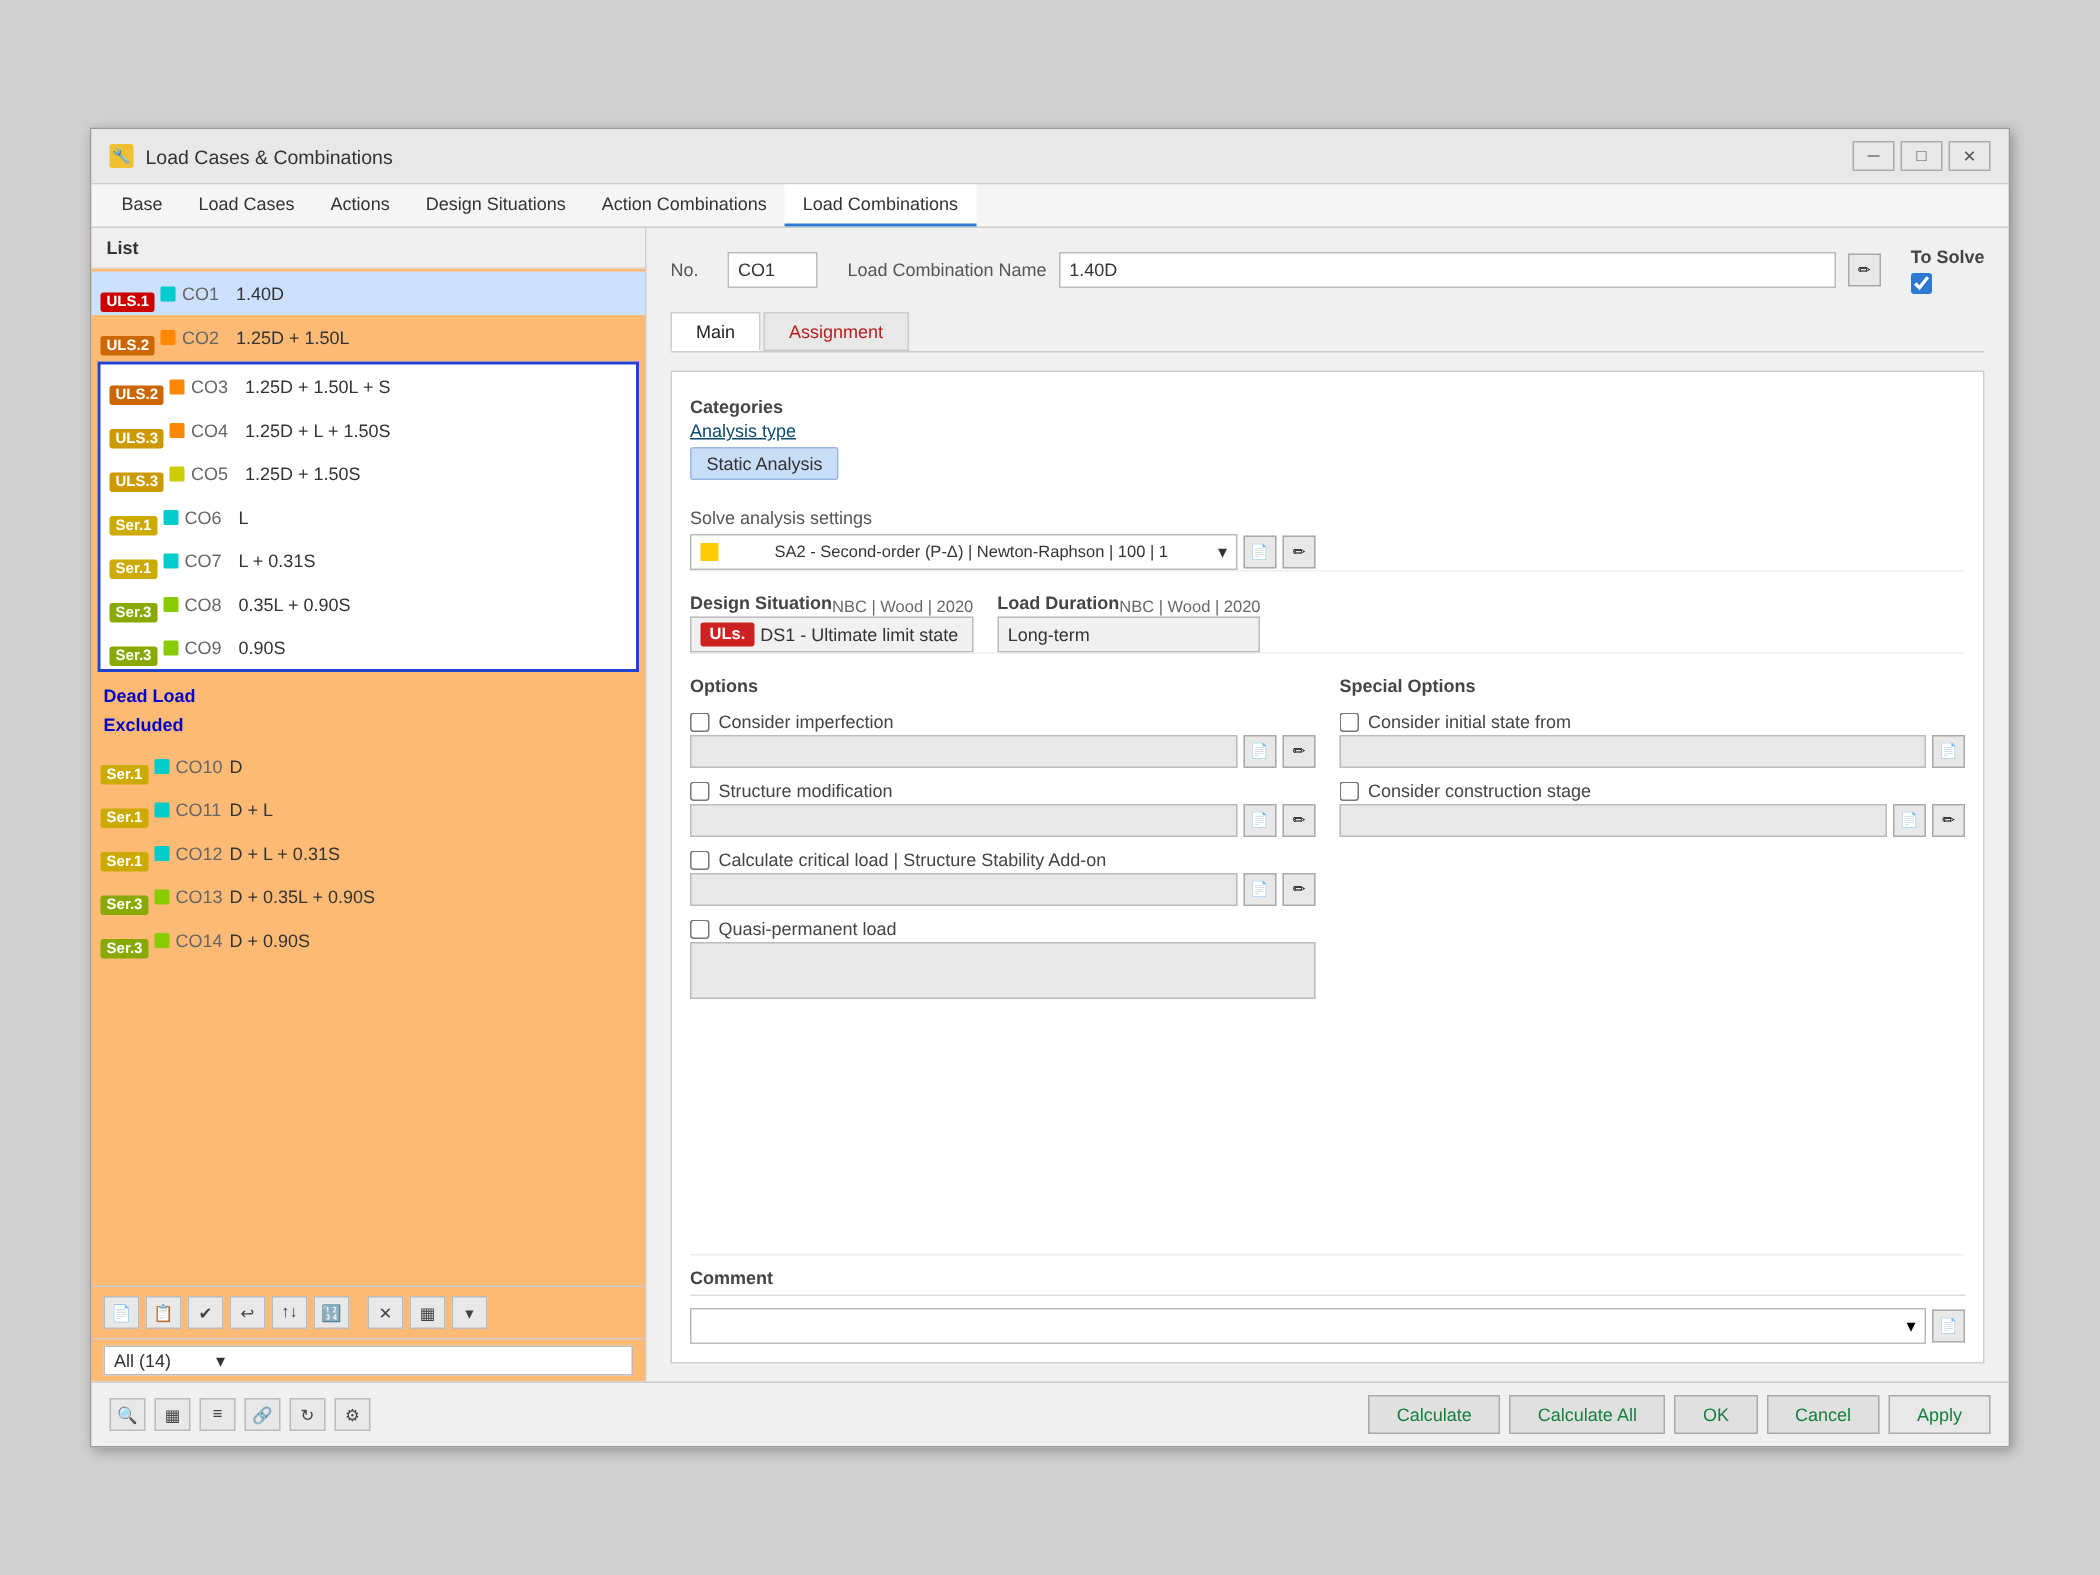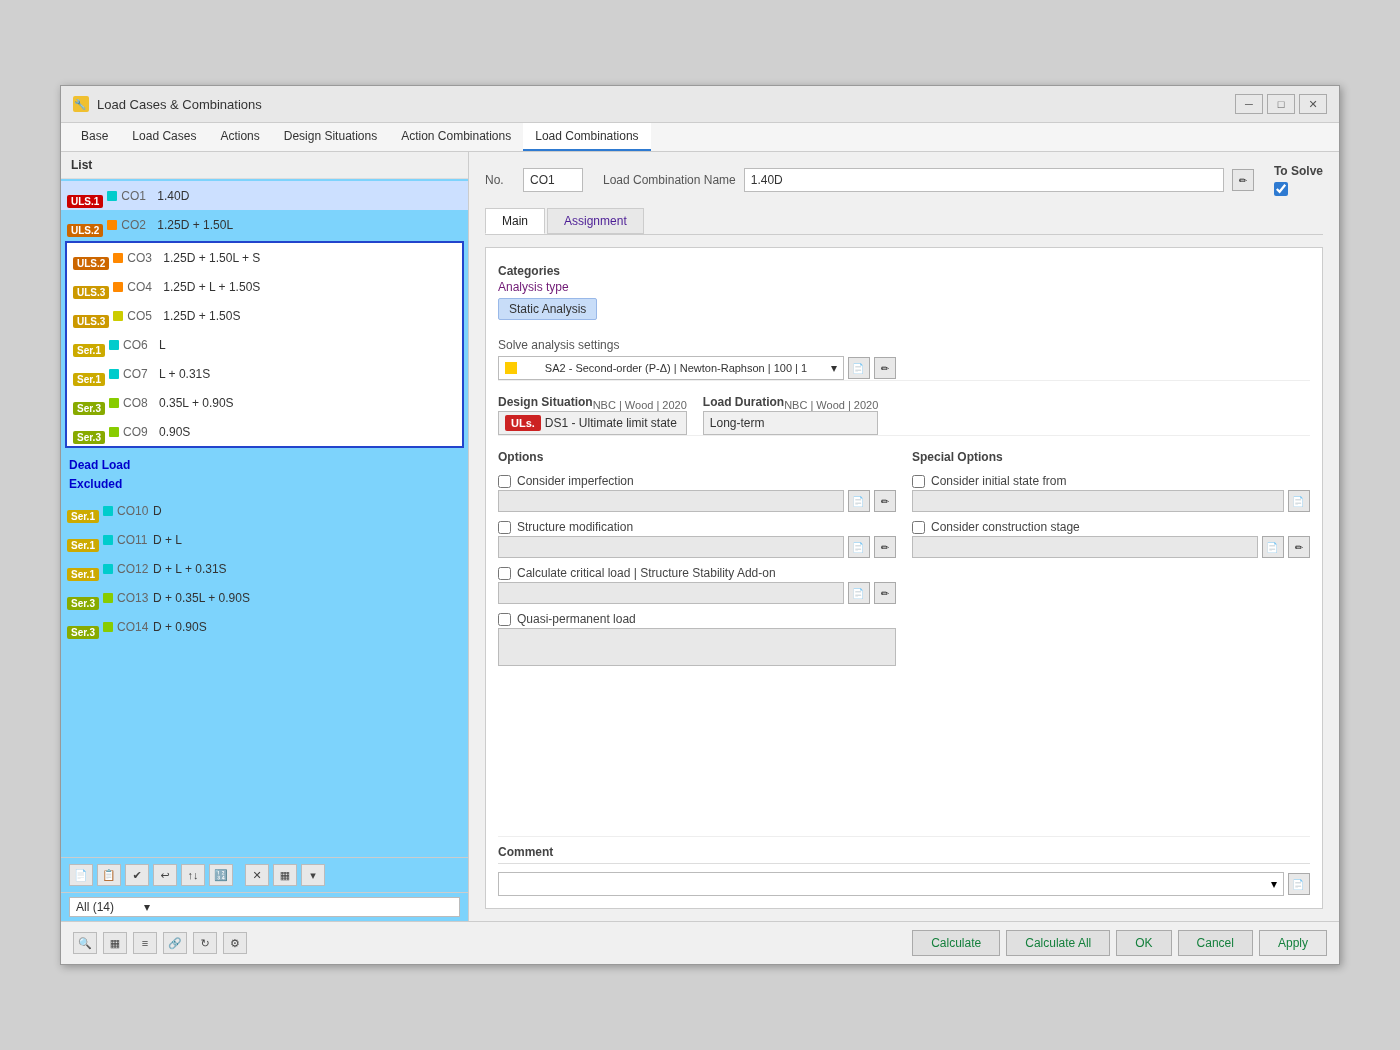--- a/index.html
+++ b/index.html
@@ -8,21 +8,21 @@
     .title-bar { background: #e8e8e8; border-bottom: 1px solid #ccc; padding: 8px 12px; display: flex; align-items: center; justify-content: space-between; }
     .title-bar-left { display: flex; align-items: center; gap: 8px; }
     .title-icon { width: 16px; height: 16px; background: #f0c030; border-radius: 2px; display: flex; align-items: center; justify-content: center; font-size: 10px; }
     .title-text { font-size: 13px; font-weight: normal; color: #333; }
     .window-controls { display: flex; gap: 4px; }
     .wc-btn { width: 28px; height: 20px; border: 1px solid #aaa; background: #e8e8e8; cursor: pointer; display: flex; align-items: center; justify-content: center; font-size: 11px; color: #555; }
     .menu-bar { background: #f5f5f5; border-bottom: 1px solid #ccc; padding: 0 8px; display: flex; gap: 0; }
     .menu-item { padding: 6px 12px; cursor: pointer; color: #333; border-bottom: 2px solid transparent; }
     .menu-item.active { border-bottom: 2px solid #2e7ad1; background: #fff; font-weight: 500; }
     .main-content { display: flex; flex: 1; }
-    .left-panel { width: 408px; border-right: 1px solid #ccc; display: flex; flex-direction: column; background: #7dd3fc; }
+    .left-panel { width: 370px; border-right: 1px solid #ccc; display: flex; flex-direction: column; background: #fdba74; }
     .list-header { padding: 6px 10px; font-weight: 600; color: #333; border-bottom: 1px solid #ddd; background: #efefef; }
     .list-items { flex: 1; overflow-y: auto; padding: 2px 0; }
     .list-item { display: flex; align-items: center; padding: 2px 6px; cursor: pointer; gap: 4px; }
     .list-item.selected { background: #cce0ff; }
     .tag { font-size: 10px; padding: 1px 4px; border-radius: 2px; color: white; font-weight: 600; min-width: 32px; text-align: center; margin-top: 12px; }
     .tag-uls1 { background: #cc0000; }
     .tag-uls2 { background: #cc6600; }
     .tag-uls3 { background: #cc9900; }
     .tag-ser1 { background: #ccaa00; }
     .tag-ser3 { background: #88aa00; }
@@ -41,21 +41,21 @@
     .top-row { display: flex; align-items: center; gap: 20px; }
     .field-group { display: flex; align-items: center; gap: 8px; }
     .field-label { color: #555; font-size: 12px; min-width: 30px; }
     .field-input { border: 1px solid #bbb; padding: 3px 6px; background: white; height: 24px; font-size: 12px; color: #333; }
     .field-input.wide { width: 320px; }
     .edit-btn { width: 22px; height: 22px; border: 1px solid #aaa; background: #e8e8e8; cursor: pointer; display: flex; align-items: center; justify-content: center; font-size: 10px; }
     .to-solve { display: flex; flex-direction: column; gap: 4px; }
     .to-solve-label { font-size: 12px; color: #444; font-weight: 600; }
     .checkbox-blue { accent-color: #2e7ad1; width: 14px; height: 14px; }
     .tabs-row { display: flex; gap: 0; border-bottom: 1px solid #ccc; }
-    .tab { padding: 5px 16px; cursor: pointer; border: 1px solid #ccc; background: #e8e8e8; margin-right: 2px; color: #4c1d95; }
+    .tab { padding: 5px 16px; cursor: pointer; border: 1px solid #ccc; background: #e8e8e8; margin-right: 2px; color: #b91c1c; }
     .tab.active { background: white; border-bottom: 1px solid white; color: #222; font-weight: 500; }
     .two-col { display: flex; gap: 16px; }
     .col-half { flex: 1; display: flex; flex-direction: column; gap: 10px; }
     .analysis-type-box { display: flex; align-items: center; gap: 6px; }
     .analysis-pill { background: #c8ddf8; border: 1px solid #99b8e8; padding: 3px 10px; font-size: 12px; color: #333; border-radius: 2px; }
     .dropdown-row { display: flex; align-items: center; gap: 4px; }
     .dropdown-input { border: 1px solid #bbb; background: white; padding: 3px 6px; height: 24px; font-size: 11px; color: #333; flex: 1; display: flex; align-items: center; justify-content: space-between; cursor: pointer; }
     .sa-dot { width: 12px; height: 12px; background: #ffcc00; display: inline-block; margin-right: 4px; }
     .small-btn { width: 22px; height: 22px; border: 1px solid #aaa; background: #e8e8e8; cursor: pointer; display: flex; align-items: center; justify-content: center; font-size: 10px; }
     .section-header-row { display: flex; justify-content: space-between; align-items: flex-end; }
@@ -251,21 +251,21 @@
           <div class="tab">Assignment</div>
         </div>
 
         <div style="background: white; border: 1px solid #ccc; flex:1; padding: 12px; display: flex; flex-direction: column; gap: 0;">
 
           <div>
             <div class="section-title">Categories</div>
             <div class="two-col">
               <div class="col-half">
                 <div>
-                  <div style="color:#701a75; font-size:12px; margin-bottom:4px;">Analysis type</div>
+                  <div style="color:#0c4a6e; font-size:12px; margin-bottom:4px;text-decoration:underline;">Analysis type</div>
                   <div class="analysis-type-box">
                     <span class="analysis-pill">Static Analysis</span>
                   </div>
                 </div>
                 <div style="margin-top:8px;">
                   <div style="color:#555; font-size:12px; margin-bottom:4px;">Solve analysis settings</div>
                   <div class="dropdown-row">
                     <div class="dropdown-input">
                       <span class="sa-dot"></span>
                       <span style="font-size:11px;">SA2 - Second-order (P-Δ) | Newton-Raphson | 100 | 1</span>

